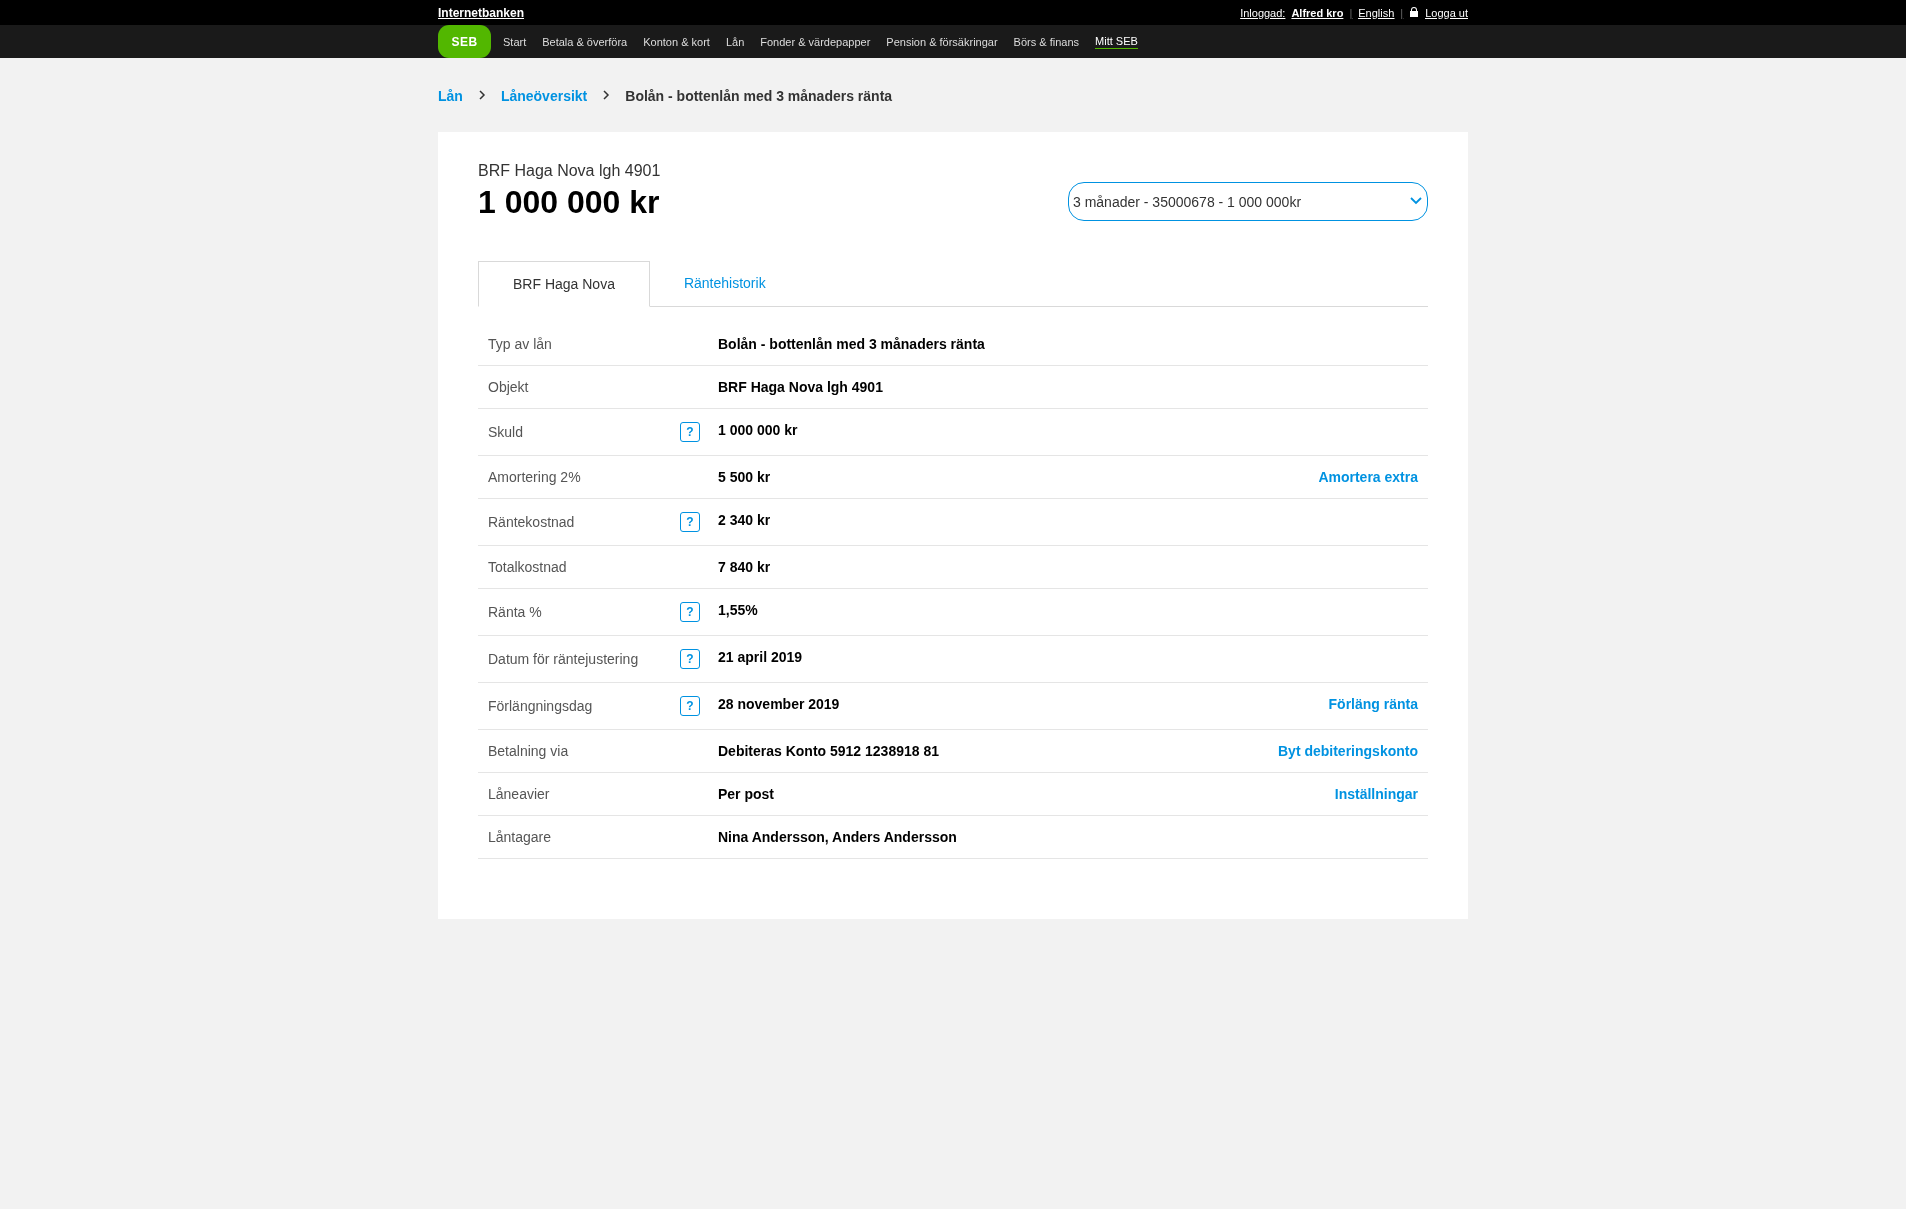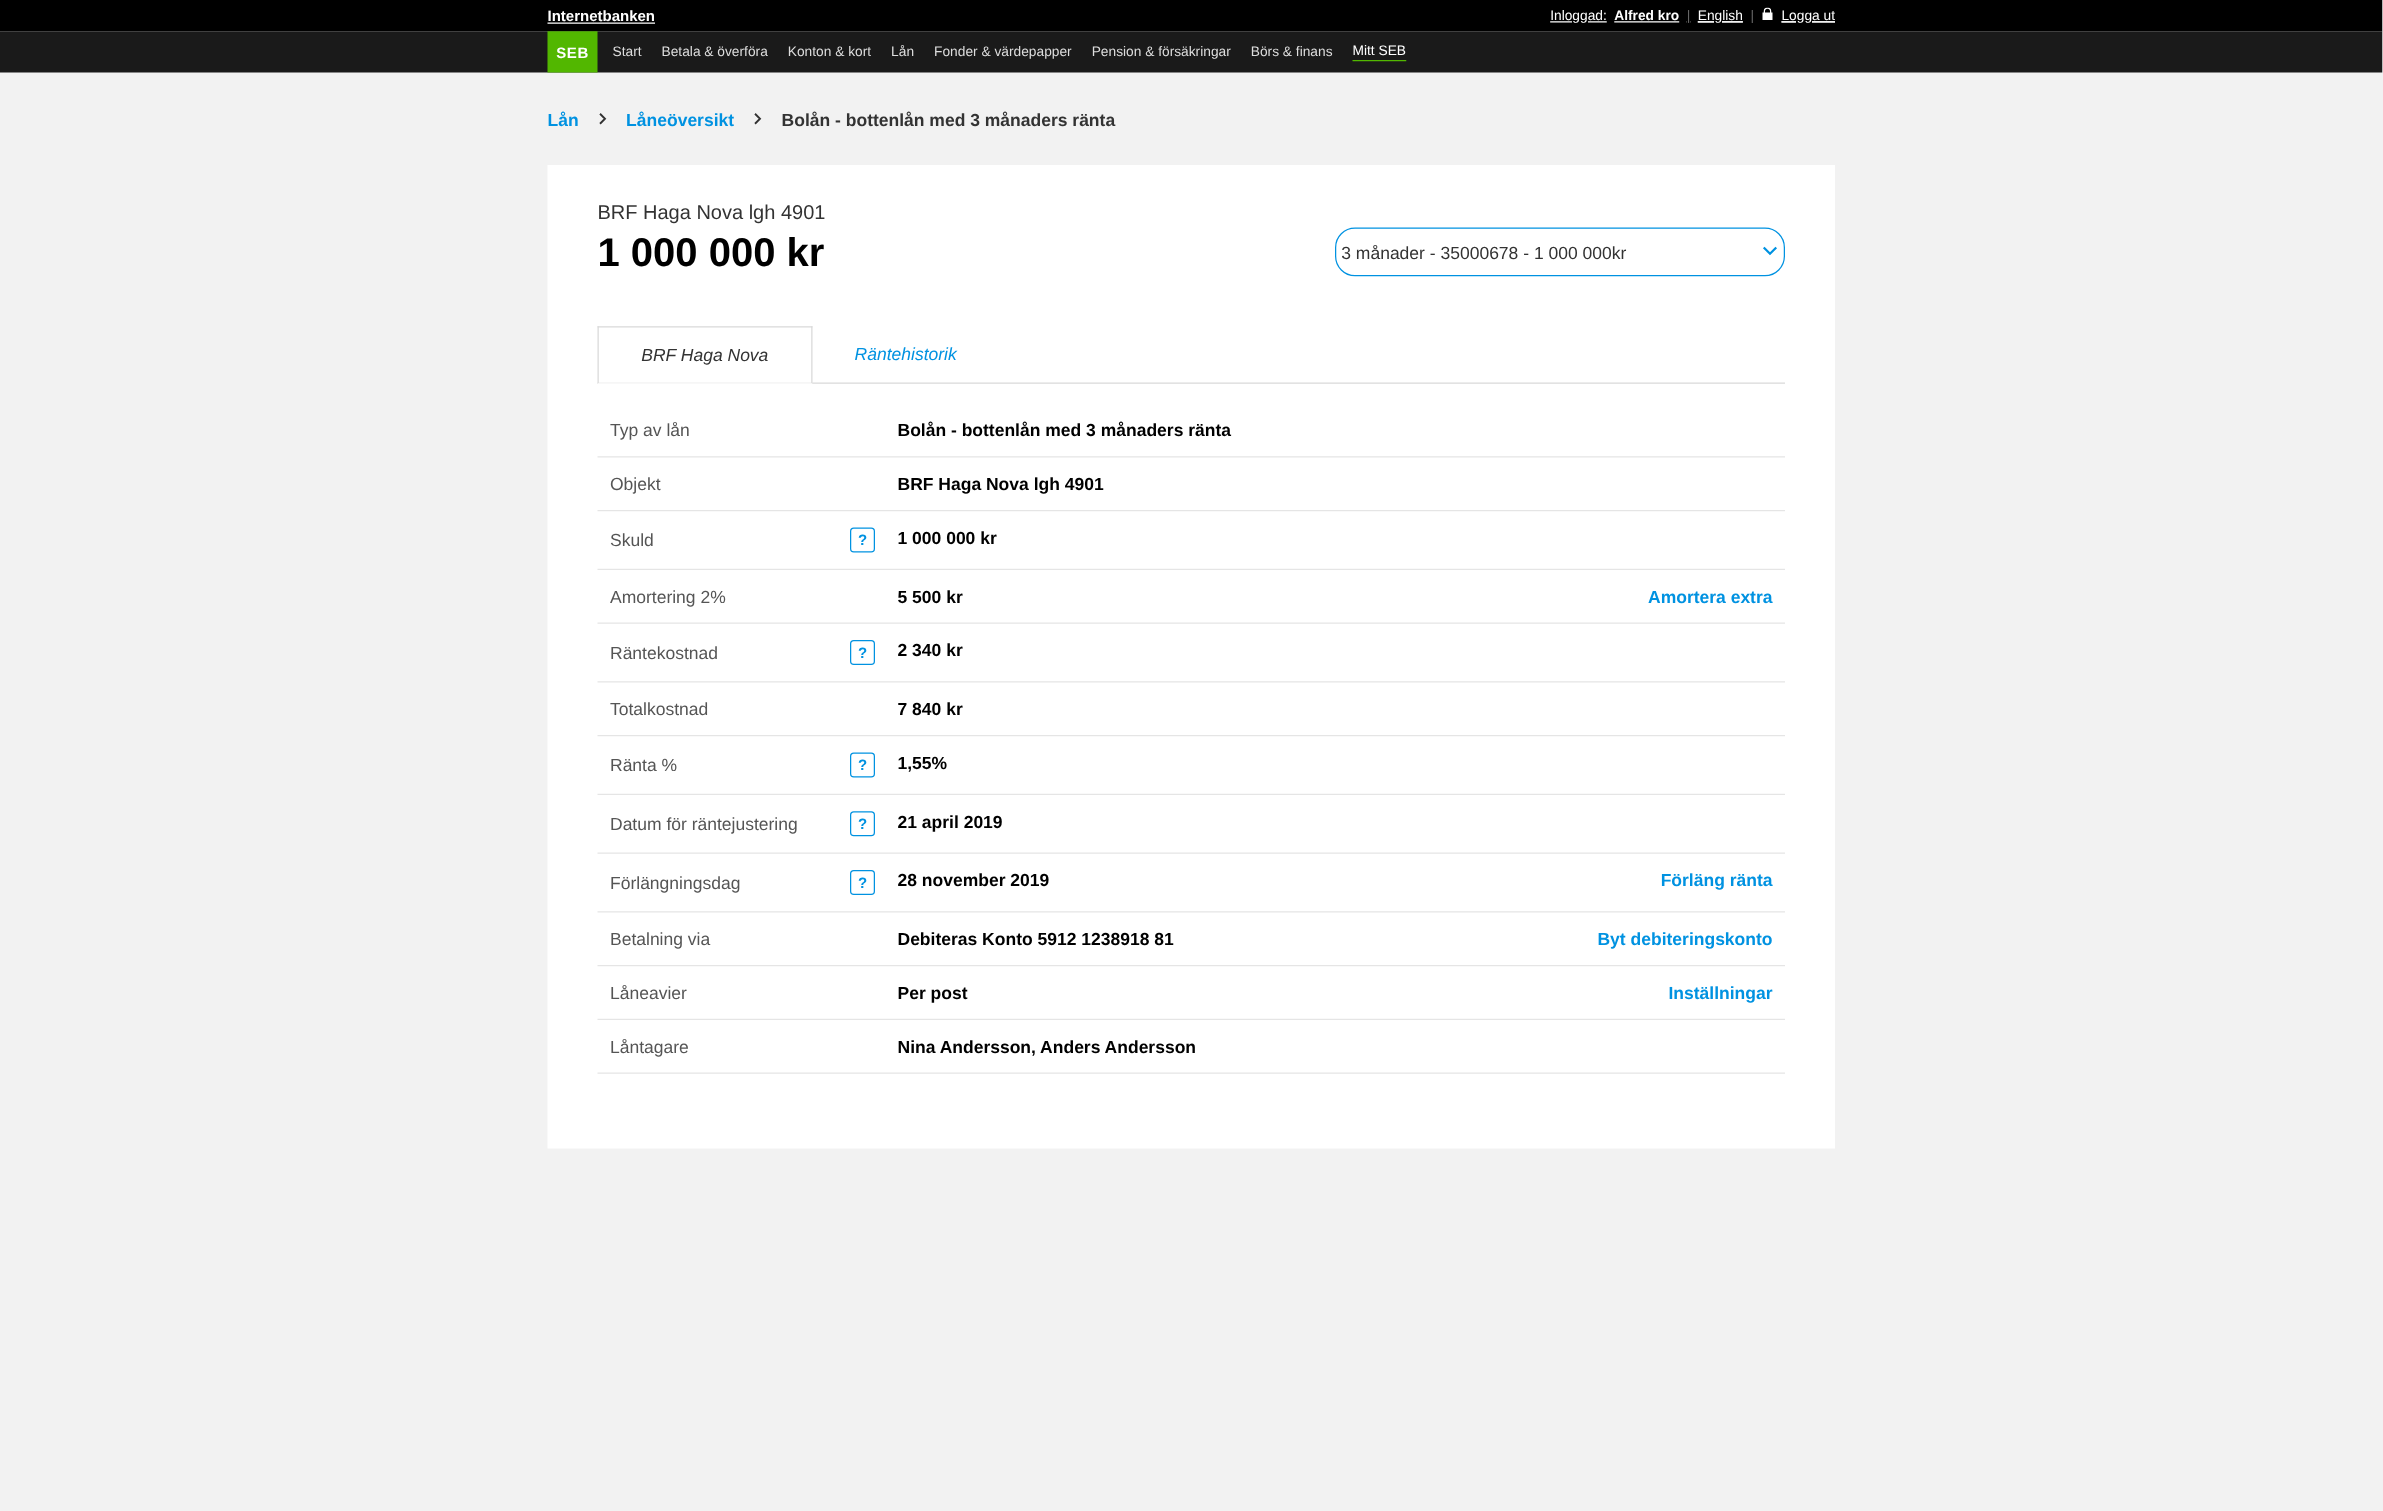--- a/index.html
+++ b/index.html
@@ -9,21 +9,21 @@
 .topbar-inner { width: 1030px; margin: 0 auto; display: flex; align-items: center; text-decoration: underline; }
 .topbar .brand { font-size: 12px; font-weight: bold; }
 .topbar .right { margin-left: auto; font-size: 11px; display: flex; align-items: center; gap: 6px; }
 .topbar .right a { color: #fff; text-decoration: none; }
 .topbar .right .sep { color: #666; }
 .topbar .right .underline { text-decoration: underline; }
 .topbar .lock-icon { display: inline-block; }
 
 .navbar { background: #1a1a1a; height: 33px; display: flex; align-items: stretch; }
 .navbar-inner { width: 1030px; margin: 0 auto; display: flex; align-items: stretch; }
-.logo { background: #52b700; color: #fff; font-weight: bold; font-size: 12px; width: 40px; display: flex; align-items: center; justify-content: center; letter-spacing: 0.5px; }
+.logo { background: #52b700; color: #fff; font-weight: bold; font-size: 12px; width: 53px; display: flex; align-items: center; justify-content: center; letter-spacing: 0.5px; border-radius: 11px; }
 .nav-items { display: flex; align-items: center; gap: 16px; padding-left: 12px; justify-content: space-between; }
 .nav-items a { color: #ddd; font-size: 11px; text-decoration: none; }
 .nav-items a.active { color: #fff; border-bottom: 1px solid #52b700; padding-bottom: 1px; }
 
 .container { width: 1030px; margin: 0 auto; padding-top: 30px; }
 
 .breadcrumb { font-size: 14px; margin-bottom: 28px; display: flex; align-items: center; gap: 14px; }
 .breadcrumb a { color: #0092e1; text-decoration: none; font-weight: 600; }
 .breadcrumb .chev { color: #333; font-size: 12px; }
 .breadcrumb .current { color: #333; font-weight: 600; }
@@ -31,21 +31,21 @@
 .card { background: #fff; padding: 30px 40px 60px 40px; }
 
 .card-header { display: flex; align-items: flex-end; justify-content: space-between; margin-bottom: 40px; }
 .loan-title { font-size: 16px; color: #333; margin-bottom: 4px; }
 .loan-amount { font-size: 32px; font-weight: bold; color: #000; }
 
 .select-box { border: 1px solid #0092e1; border-radius: 16px; padding: 10px 4px; width: 360px; display: flex; align-items: center; justify-content: space-between; cursor: pointer; color: #333; font-size: 14px; }
 .select-box .chev-down { color: #0092e1; }
 
 .tabs { display: flex; border-bottom: 1px solid #d9d9d9; }
-.tab { padding: 14px 34px; font-size: 14px; cursor: pointer; color: #0092e1; font-style: italic; }
+.tab { padding: 14px 34px; font-size: 14px; cursor: pointer; color: #0092e1; }
 .tab.active { border: 1px solid #d9d9d9; border-bottom: 1px solid #fff; margin-bottom: -1px; color: #333; font-weight: 500; }
 
 .rows { margin-top: 16px; }
 .row { display: flex; align-items: flex-start; padding: 13px 10px; border-bottom: 1px solid #e5e5e5; font-size: 14px; }
 .row .label { width: 230px; color: #555; display: flex; align-items: center; gap: 8px; }
 .row .value { flex: 1; color: #000; font-weight: 600; }
 .row .action { color: #0092e1; font-weight: 600; cursor: pointer; }
 
 .help { border: 1px solid #0092e1; color: #0092e1; width: 20px; height: 20px; border-radius: 3px; display: inline-flex; align-items: center; justify-content: center; font-size: 12px; font-weight: bold; cursor: pointer; margin-left: auto; margin-right: 18px; }
 

